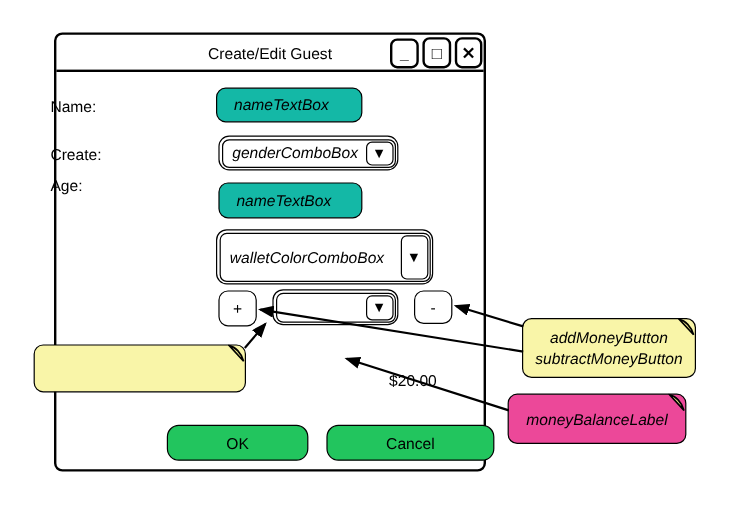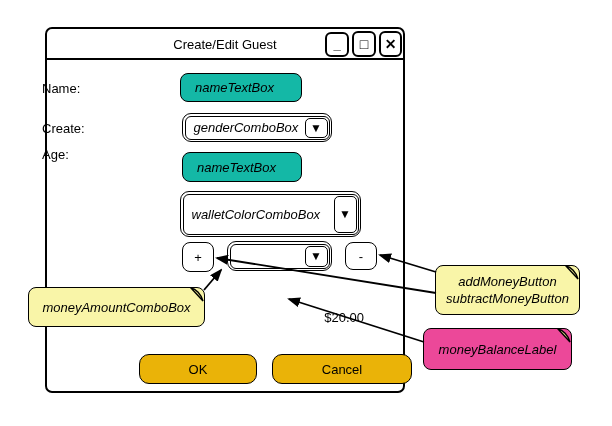--- a/index.html
+++ b/index.html
@@ -34,21 +34,21 @@
   .combo-value { flex:1; font-size:13px; font-style:italic; padding-left:8px;
                  white-space:nowrap; color:#000; }
   .drop-btn { width:23px; align-self:stretch; margin:1px; border:1.8px solid #000;
               border-radius:5px; background:#fff; display:flex; align-items:center;
               justify-content:center; font-size:12px; color:#000; }
   .small-btn { position:absolute; border:1.8px solid #000; border-radius:8px; background:#fff;
                display:flex; align-items:center; justify-content:center;
                font-size:13px; color:#000; }
   .balance { position:absolute; left:237px; top:281px; width:80px; text-align:right;
              font-size:13px; color:#000; }
-  .footer-btn { position:absolute; border:1.8px solid #000; border-radius:10px; background:#eab308;
+  .footer-btn { position:absolute; border:1.8px solid #000; border-radius:10px; background:#22c55e;
                 display:flex; align-items:center; justify-content:center;
                 font-size:13px; color:#000; }
 
   
   .note { position:absolute; border:1.6px solid #000; border-radius:8px;
           display:flex; flex-direction:column; align-items:center; justify-content:center;
           font-size:13px; font-style:italic; color:#000; text-align:center; line-height:17px;
           z-index:5; }
   .note .fold { position:absolute; top:-1px; right:-1px; }
 
@@ -115,21 +115,20 @@
 
     <div class="small-btn" style="left:298px; top:213px; width:32px; height:28px;">-</div>
 
     <div class="balance">$20.00</div>
 
     <div class="footer-btn" style="left:92px;  top:325px; width:118px; height:30px;">OK</div>
     <div class="footer-btn" style="left:225px; top:325px; width:140px; height:30px;">Cancel</div>
   </div>
 
   <div class="note" style="left:28px; top:287px; width:177px; height:40px; background:#F9F5A8;">
-    <span>moneyAmountComboBox</span>
     <svg class="fold" width="15" height="15">
       <path d="M1,1 C6,2 11,7 13,14 L1,1 Z" fill="#E6E28A" stroke="#000" stroke-width="1.4"></path>
     </svg>
   </div>
 
   <div class="note" style="left:435px; top:265px; width:145px; height:50px; background:#F9F5A8;">
     <span>addMoneyButton</span>
     <span>subtractMoneyButton</span>
     <svg class="fold" width="15" height="15">
       <path d="M1,1 C6,2 11,7 13,14 L1,1 Z" fill="#E6E28A" stroke="#000" stroke-width="1.4"></path>

